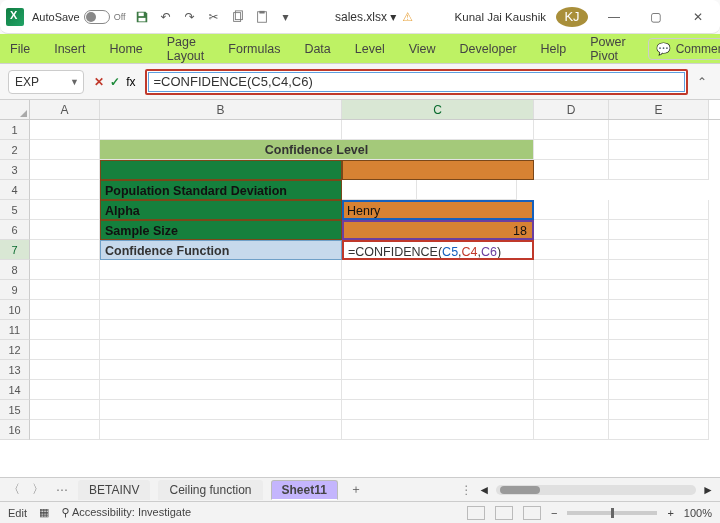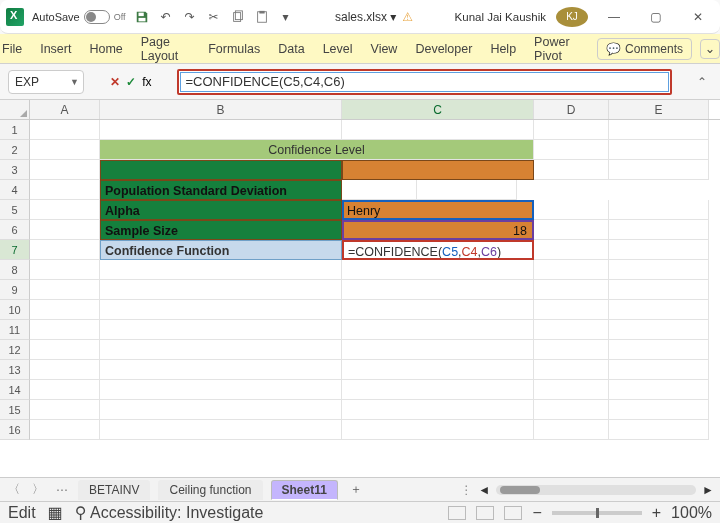--- a/index.html
+++ b/index.html
@@ -10,32 +10,32 @@
   .app-icon { width: 18px; height: 18px; background: linear-gradient(135deg,#107c41,#21a366); border-radius: 2px; margin-right: 8px; position: relative; }
   .app-icon::after { content:"X"; color:#fff; font-size:11px; font-weight:bold; position:absolute; left:4px; top:1px; }
   .autosave { display:flex; align-items:center; font-size:11px; gap:4px; margin-right:8px; }
   .toggle { width:26px; height:14px; border:1px solid #888; border-radius:7px; background:#fff; position:relative; }
   .toggle::after { content:""; width:10px; height:10px; background:#888; border-radius:50%; position:absolute; left:1px; top:1px; }
   .qat { display:flex; gap:8px; align-items:center; }
   .qat-icon { width:16px; height:16px; color:#555; display:flex; align-items:center; justify-content:center; }
   .title-center { flex:1; display:flex; align-items:center; justify-content:center; gap:6px; font-size:12px; }
   .warn { color:#e8a33d; }
   .title-right { display:flex; align-items:center; gap:10px; }
-  .avatar { width:32px; height:20px; border-radius:50%; background:#a98f3a; color:#fff; display:flex; align-items:center; justify-content:center; font-size:10px; }
+  .avatar { width:32px; height:20px; border-radius:50%; background:#a98f3a; color:#fff; display:flex; align-items:center; justify-content:center; font-size:13px; }
   .winbtn { width:32px; height:28px; display:flex; align-items:center; justify-content:center; color:#555; }
 
   
-  .ribbon { height: 30px; background:#fef9c3; display:flex; align-items:center; padding:0 0; gap:14px; border-bottom:1px solid #d0d0d0; font-size:12.5px; color:#444; }
+  .ribbon { height: 30px; background:#bef264; display:flex; align-items:center; padding:0 8px; gap:20px; border-bottom:1px solid #d0d0d0; font-size:12.5px; color:#444; }
   .ribbon .tab { padding:4px 2px; cursor:default; }
   .ribbon .right { margin-left:auto; display:flex; gap:8px; align-items:center; }
   .comments-btn { border:1px solid #ccc; border-radius:4px; padding:3px 8px; display:flex; align-items:center; gap:4px; font-size:12px; }
   .chev { width:20px; height:20px; border:1px solid #ccc; border-radius:4px; display:flex; align-items:center; justify-content:center; }
 
   
-  .fbar { height:36px; background:#f6f6f6; display:flex; align-items:center; padding:4px 8px; gap:20px; border-bottom:1px solid #d0d0d0; }
+  .fbar { height:36px; background:#f6f6f6; display:flex; align-items:center; padding:4px 8px; gap:4px; border-bottom:1px solid #d0d0d0; }
   .namebox { width:76px; height:24px; background:#fff; border:1px solid #ccc; border-radius:4px; display:flex; align-items:center; padding:0 6px; font-size:12px; position:relative; }
   .namebox .dd { position:absolute; right:4px; color:#666; font-size:9px; }
   .fbtns { display:flex; gap:6px; margin-left:6px; align-items:center; }
   .fx { color:#000000; font-size:12px;}
   .red { color:#c0392b; font-weight:bold; }
   .green { color:#1d8a3a; font-weight:bold; }
   .formula-input { flex:1; height:26px; background:#fff; border:2px solid #c0392b; outline:1px solid #5ea0e0; outline-offset:-4px; border-radius:2px; display:flex; align-items:center; padding:0 6px; font-size:13px; margin-left:6px; }
   .fexpand { width:20px; color:#666; text-align:center; }
 
   
@@ -46,21 +46,21 @@
   .rowcol-corner::after { content:""; position:absolute; right:2px; bottom:2px; width:0; height:0; border-left:7px solid transparent; border-bottom:7px solid #aaa; }
   .ch { background:#f3f3f3; border-right:1px solid #ddd; text-align:center; font-size:12px; color:#555; line-height:20px; }
   .chA { width:70px } .chB { width:242px } .chC { width:192px } .chD { width:75px } .chE { width:100px }
   .rows { }
   .row { display:flex; height:20px; }
   .rh { width:30px; background:#f3f3f3; border-right:1px solid #ccc; border-bottom:1px solid #ddd; text-align:center; font-size:11px; color:#555; line-height:20px; }
   .cell { border-right:1px solid #e3e3e3; border-bottom:1px solid #e3e3e3; padding:0 4px; line-height:20px; font-size:12.5px; overflow:hidden; white-space:nowrap; }
   .cA{width:70px}.cB{width:242px}.cC{width:192px}.cD{width:75px}.cE{width:100px}
 
   
-  .hdrcell { background:#a4c97a; font-weight:normal; text-align:center; }
+  .hdrcell { background:#a4c97a; font-weight:bold; text-align:center; }
   .labcell { background:#15803d; font-weight:bold; color:#111; border:1px solid #7a4719; }
   .valcell { background:#d78233; color:#111; border:1px solid #7a4719; text-align:right; padding-right:6px; }
   .valcell.left { text-align:left; }
   
   .selL { background:#c6d9ec; font-weight:bold; border:1px solid #6fa0c8; }
   .selR { background:#fff; border:2px solid #c0392b; padding:0 4px; position:relative; }
   .refC5 { color:#1560bd; } .refC4 { color:#c0392b; } .refC6 { color:#6b3fa0; }
   .ref-outline-blue { outline:2px solid #1560bd; outline-offset:-2px; }
   .ref-outline-red  { outline:2px solid #c0392b; outline-offset:-2px; }
   .ref-outline-purp { outline:2px solid #6b3fa0; outline-offset:-2px; }
@@ -70,21 +70,21 @@
   .tabs { position:absolute; bottom:22px; left:0; right:0; height:24px; background:#f3f3f3; border-top:1px solid #ccc; display:flex; align-items:center; padding:0 6px; font-size:12px; gap:8px; }
   .tabs .nav { color:#777; padding:0 2px; }
   .sheet-tab { padding:2px 10px; border:1px solid transparent; color:#444; background:#ececec; border-radius:3px 3px 0 0; }
   .sheet-tab.active { background:#c4b5fd; border:1px solid #bbb; border-bottom:1px solid #fff; font-weight:700; }
   .tabs .plus { width:20px; text-align:center; color:#555; }
   .tabs .scroll { margin-left:auto; display:flex; align-items:center; gap:6px; }
   .scrollbar { width:200px; height:10px; background:#e0e0e0; border-radius:5px; position:relative; }
   .scrollbar::after { content:""; position:absolute; left:4px; top:1px; width:40px; height:8px; background:#9a9a9a; border-radius:4px; }
 
   
-  .status { position:absolute; bottom:0; left:0; right:0; height:22px; background:#f3f3f3; border-top:1px solid #ccc; display:flex; align-items:center; padding:0 8px; gap:12px; font-size:16px; color:#444; }
+  .status { position:absolute; bottom:0; left:0; right:0; height:22px; background:#f3f3f3; border-top:1px solid #ccc; display:flex; align-items:center; padding:0 8px; gap:12px; font-size:11px; color:#444; }
   .status .right { margin-left:auto; display:flex; gap:10px; align-items:center; }
   .zoom-track { width:90px; height:4px; background:#ccc; position:relative; }
   .zoom-track::after { content:""; position:absolute; left:44px; top:-3px; width:3px; height:10px; background:#666; }
   .viewbtn { width:18px; height:14px; border:1px solid #bbb; }
 
   svg { display:block; }
 </style>
 </head>
 <body>
 

